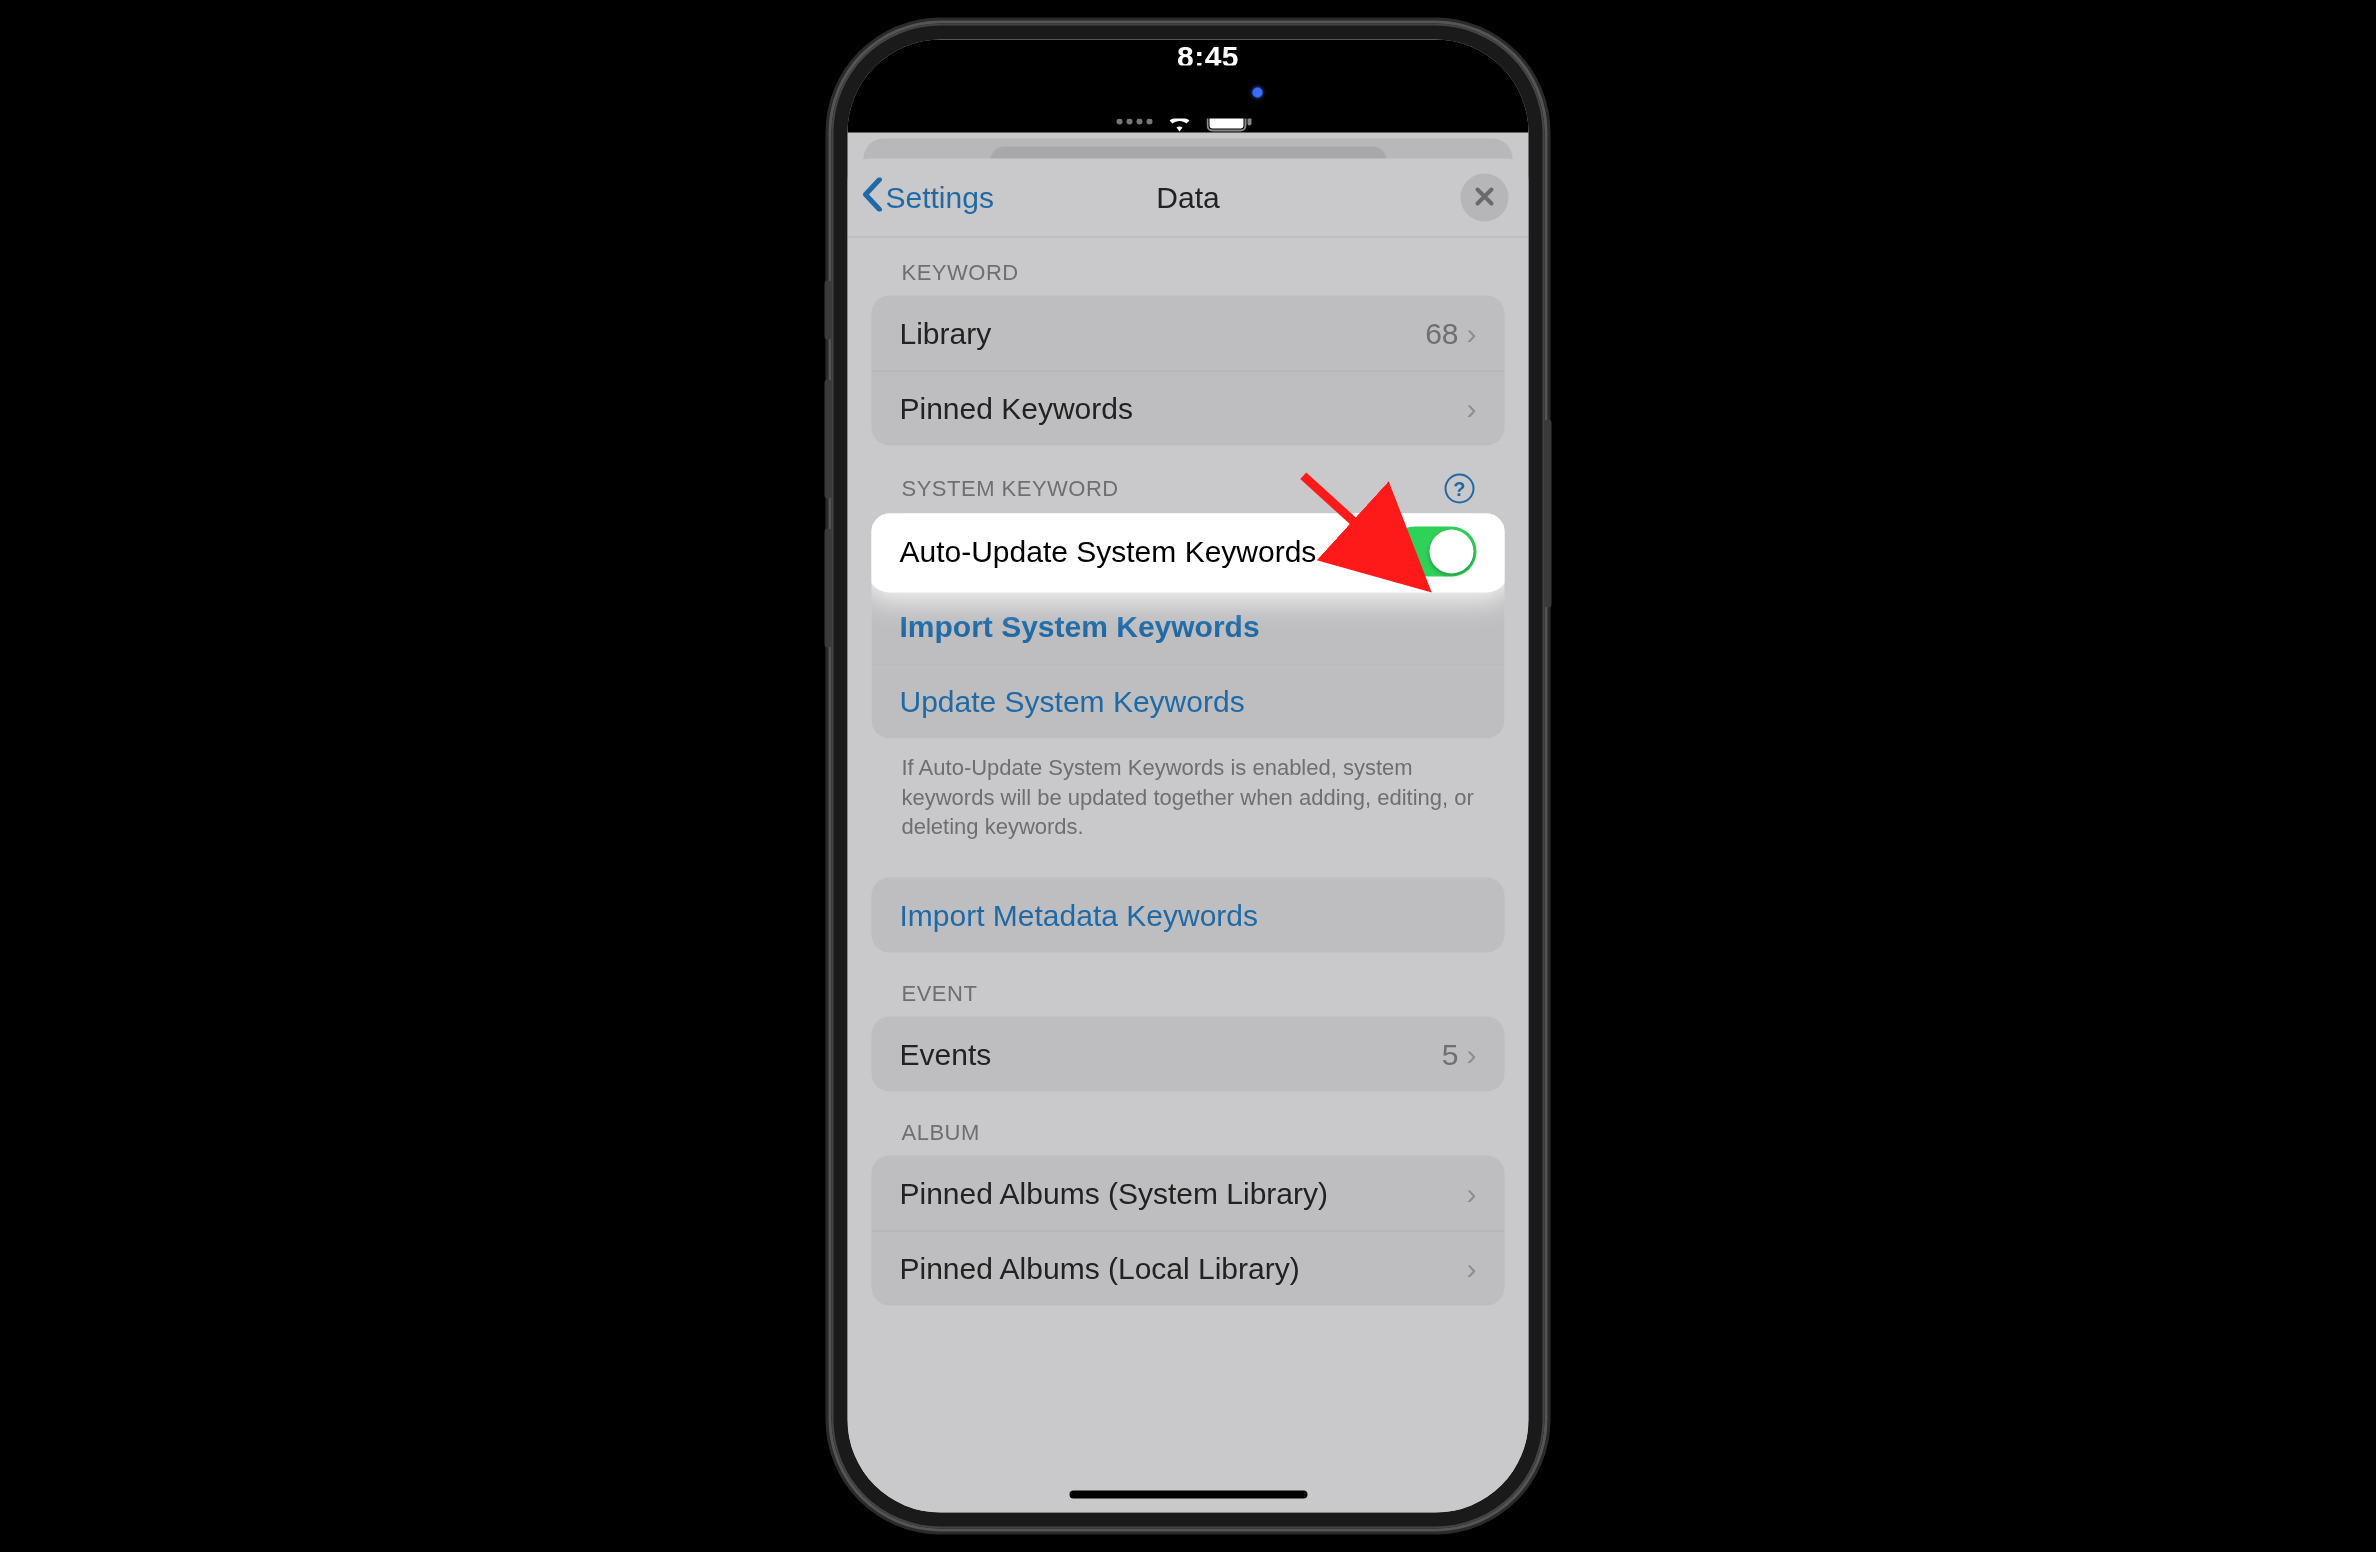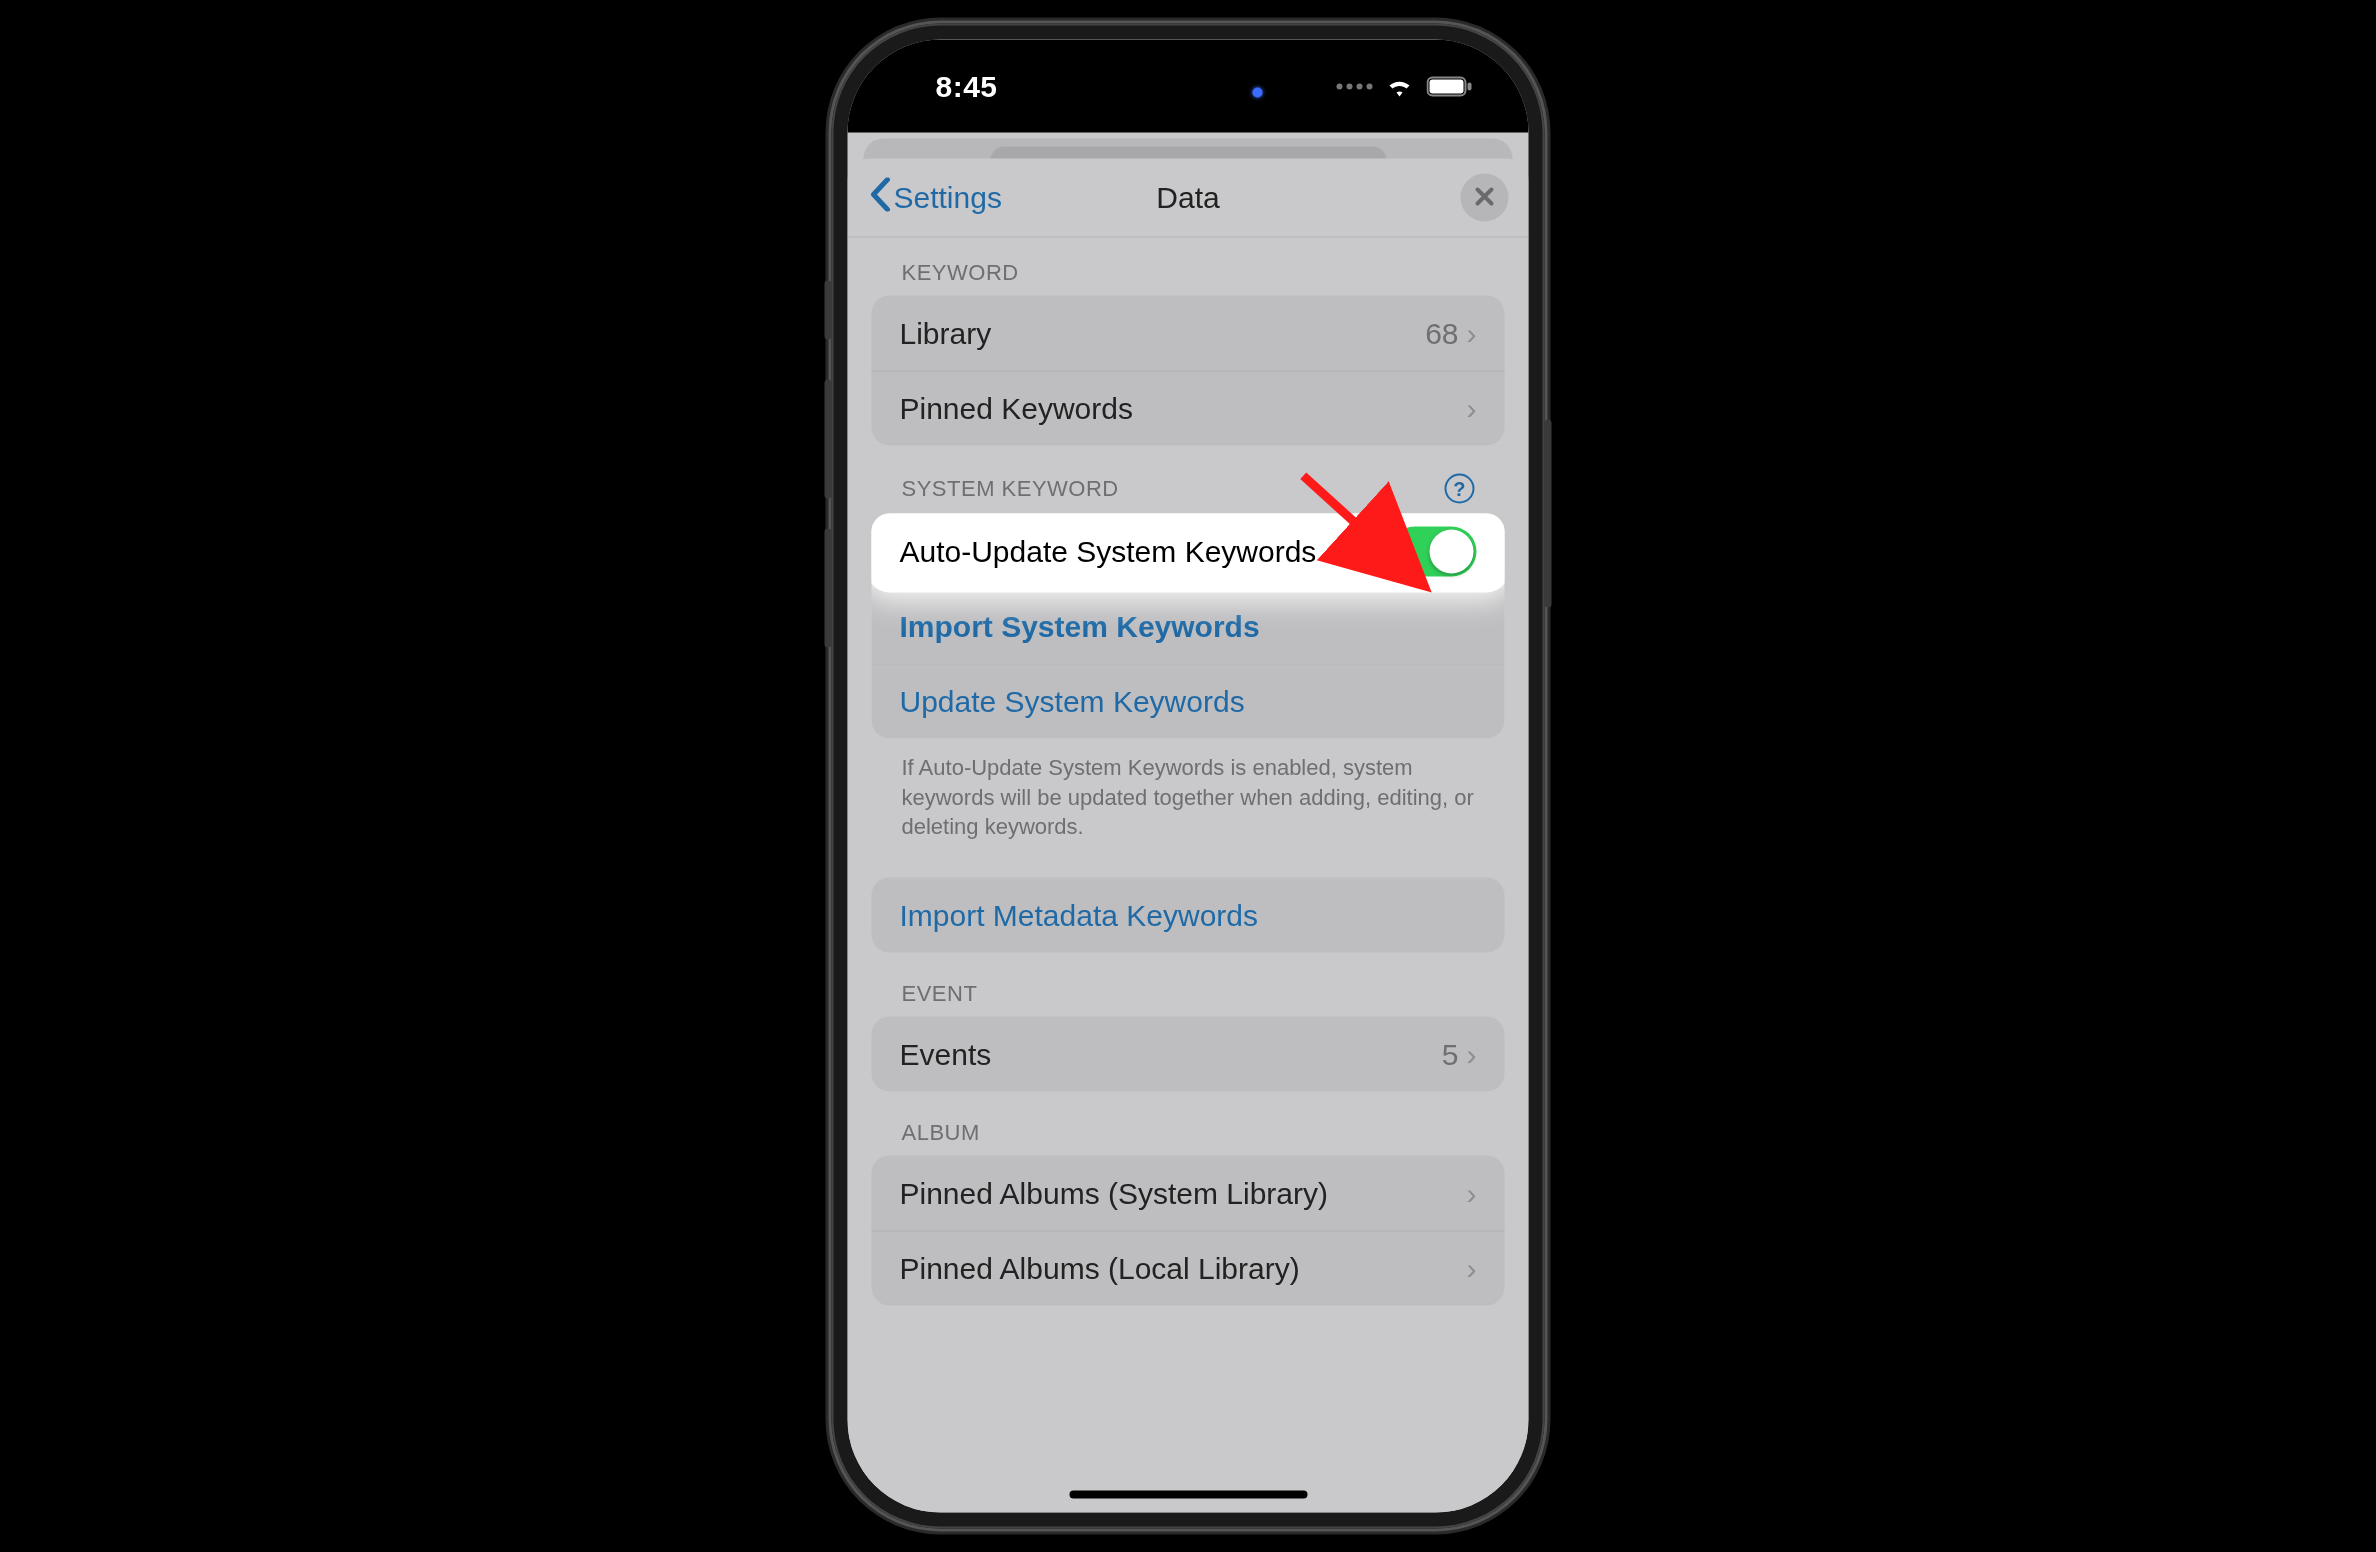--- a/index.html
+++ b/index.html
@@ -43,20 +43,21 @@
 
   
   .statusbar {
     height: 93px;
     display: flex;
     align-items: center;
     justify-content: space-between;
     padding: 0 48px;
     background: #000;
     color: #fff;
+    flex-direction: column;
   }
   .sb-time { font-size: 30px; font-weight: 600; letter-spacing: 0.5px; margin-left: 40px;}
   .sb-right { display: flex; align-items: center; gap: 12px; margin-right: 8px; }
   .sb-dots { display: flex; gap: 4px; }
   .sb-dots span { width: 6px; height: 6px; border-radius: 50%; background: #777; }
   .sb-wifi svg, .sb-batt svg { display: block; }
 
   .pill {
     position: absolute;
     top: 26px; left: 50%;
@@ -95,21 +96,21 @@
   }
   .navbar {
     height: 79px;
     display: flex;
     align-items: center;
     justify-content: center;
     position: relative;
     border-bottom: 1px solid #b6b6b8;
   }
   .nav-back {
-    position: absolute; left: 22px; top: 0; bottom: 0;
+    position: absolute; left: 14px; top: 0; bottom: 0;
     display: flex; align-items: center;
     color: #1f6aa6;
     font-size: 30px;
   }
   .nav-back .chev { margin-right: 2px; }
   .nav-title { font-size: 30px; font-weight: 400; color: #222; }
   .nav-close {
     position: absolute; right: 20px; top: 50%; transform: translateY(-50%);
     width: 48px; height: 48px; border-radius: 50%;
     background: #b6b6b8;

